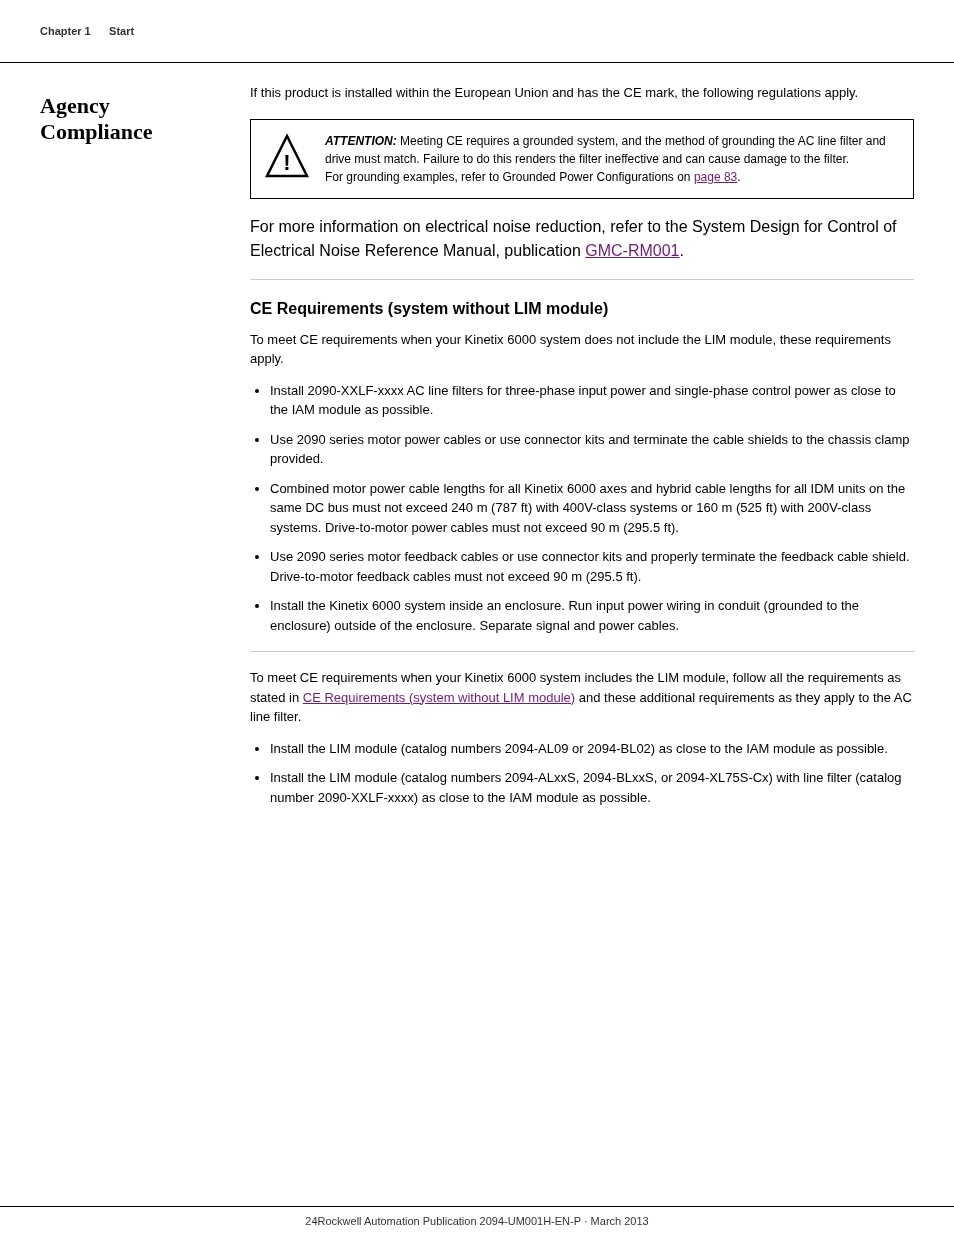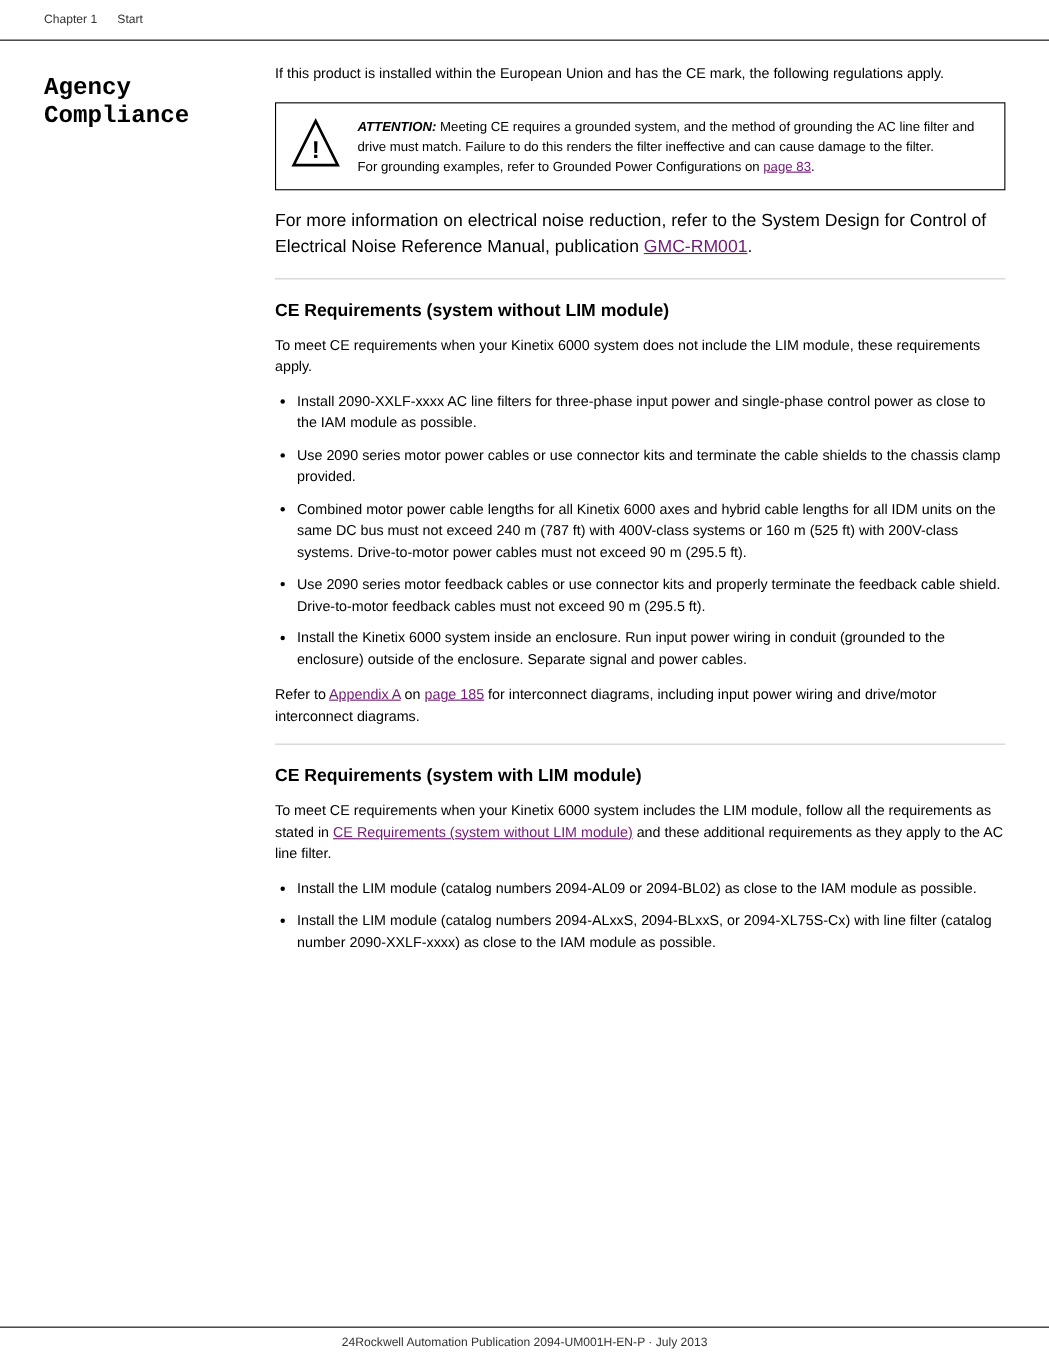--- a/index.html
+++ b/index.html
@@ -17,37 +17,38 @@
     }
     .page {
       width: 954px;
       min-height: 1235px;
       background: #ffffff;
       padding: 0;
       position: relative;
     }
     .header-bar {
       border-bottom: 1px solid #000;
-      padding: 12px 40px;
+      padding: 25px 40px;
       font-size: 11px;
       color: #333;
+      font-weight: bold;
     }
     .content-area {
       display: flex;
       padding: 20px 40px 40px 40px;
     }
     .left-column {
       width: 200px;
       flex-shrink: 0;
       padding-right: 20px;
     }
     .section-title {
       font-size: 22px;
       font-weight: bold;
-      font-family: Liberation Mono, monospace;
+      font-family: Liberation Serif, serif;
       line-height: 1.2;
       margin-top: 10px;
     }
     .right-column {
       flex: 1;
       padding-left: 10px;
     }
     .intro-text {
       font-size: 13px;
       line-height: 1.5;
@@ -174,39 +175,35 @@
       <p class="body-text-para">To meet CE requirements when your Kinetix 6000 system does not include the LIM module, these requirements apply.</p>
 
       <ul class="bullet-list">
         <li><span>Install 2090-XXLF-xxxx AC line filters for three-phase input power and single-phase control power as close to the IAM module as possible.</span></li>
         <li><span>Use 2090 series motor power cables or use connector kits and terminate the cable shields to the chassis clamp provided.</span></li>
         <li><span>Combined motor power cable lengths for all Kinetix 6000 axes and hybrid cable lengths for all IDM units on the same DC bus must not exceed 240 m (787 ft) with 400V-class systems or 160 m (525 ft) with 200V-class systems. Drive-to-motor power cables must not exceed 90 m (295.5 ft).</span></li>
         <li><span>Use 2090 series motor feedback cables or use connector kits and properly terminate the feedback cable shield. Drive-to-motor feedback cables must not exceed 90 m (295.5 ft).</span></li>
         <li><span>Install the Kinetix 6000 system inside an enclosure. Run input power wiring in conduit (grounded to the enclosure) outside of the enclosure. Separate signal and power cables.</span></li>
       </ul>
 
-      <p class="body-text-para">
-        <span>Refer to </span><a class="link" href="#">Appendix A</a><span> on </span><a class="link" href="#">page 185</a><span> for interconnect diagrams, including input power wiring and drive/motor interconnect diagrams.</span>
-      </p>
 
       <hr class="divider-line">
 
-      <h2 class="subsection-title">CE Requirements (system with LIM module)</h2>
 
       <p class="body-text-para">
         <span>To meet CE requirements when your Kinetix 6000 system includes the LIM module, follow all the requirements as stated in </span><a class="link" href="#">CE Requirements (system without LIM module)</a><span> and these additional requirements as they apply to the AC line filter.</span>
       </p>
 
       <ul class="bullet-list">
         <li><span>Install the LIM module (catalog numbers 2094-AL09 or 2094-BL02) as close to the IAM module as possible.</span></li>
         <li><span>Install the LIM module (catalog numbers 2094-ALxxS, 2094-BLxxS, or 2094-XL75S-Cx) with line filter (catalog number 2090-XXLF-xxxx) as close to the IAM module as possible.</span></li>
       </ul>
 
 
     </div>
   </div>
 
   <div class="footer-bar">
     <span>24</span>
-    <span>Rockwell Automation Publication 2094-UM001H-EN-P · July 2013</span>
+    <span>Rockwell Automation Publication 2094-UM001H-EN-P · March 2013</span>
   </div>
 
 </div>
 
 </body></html>

